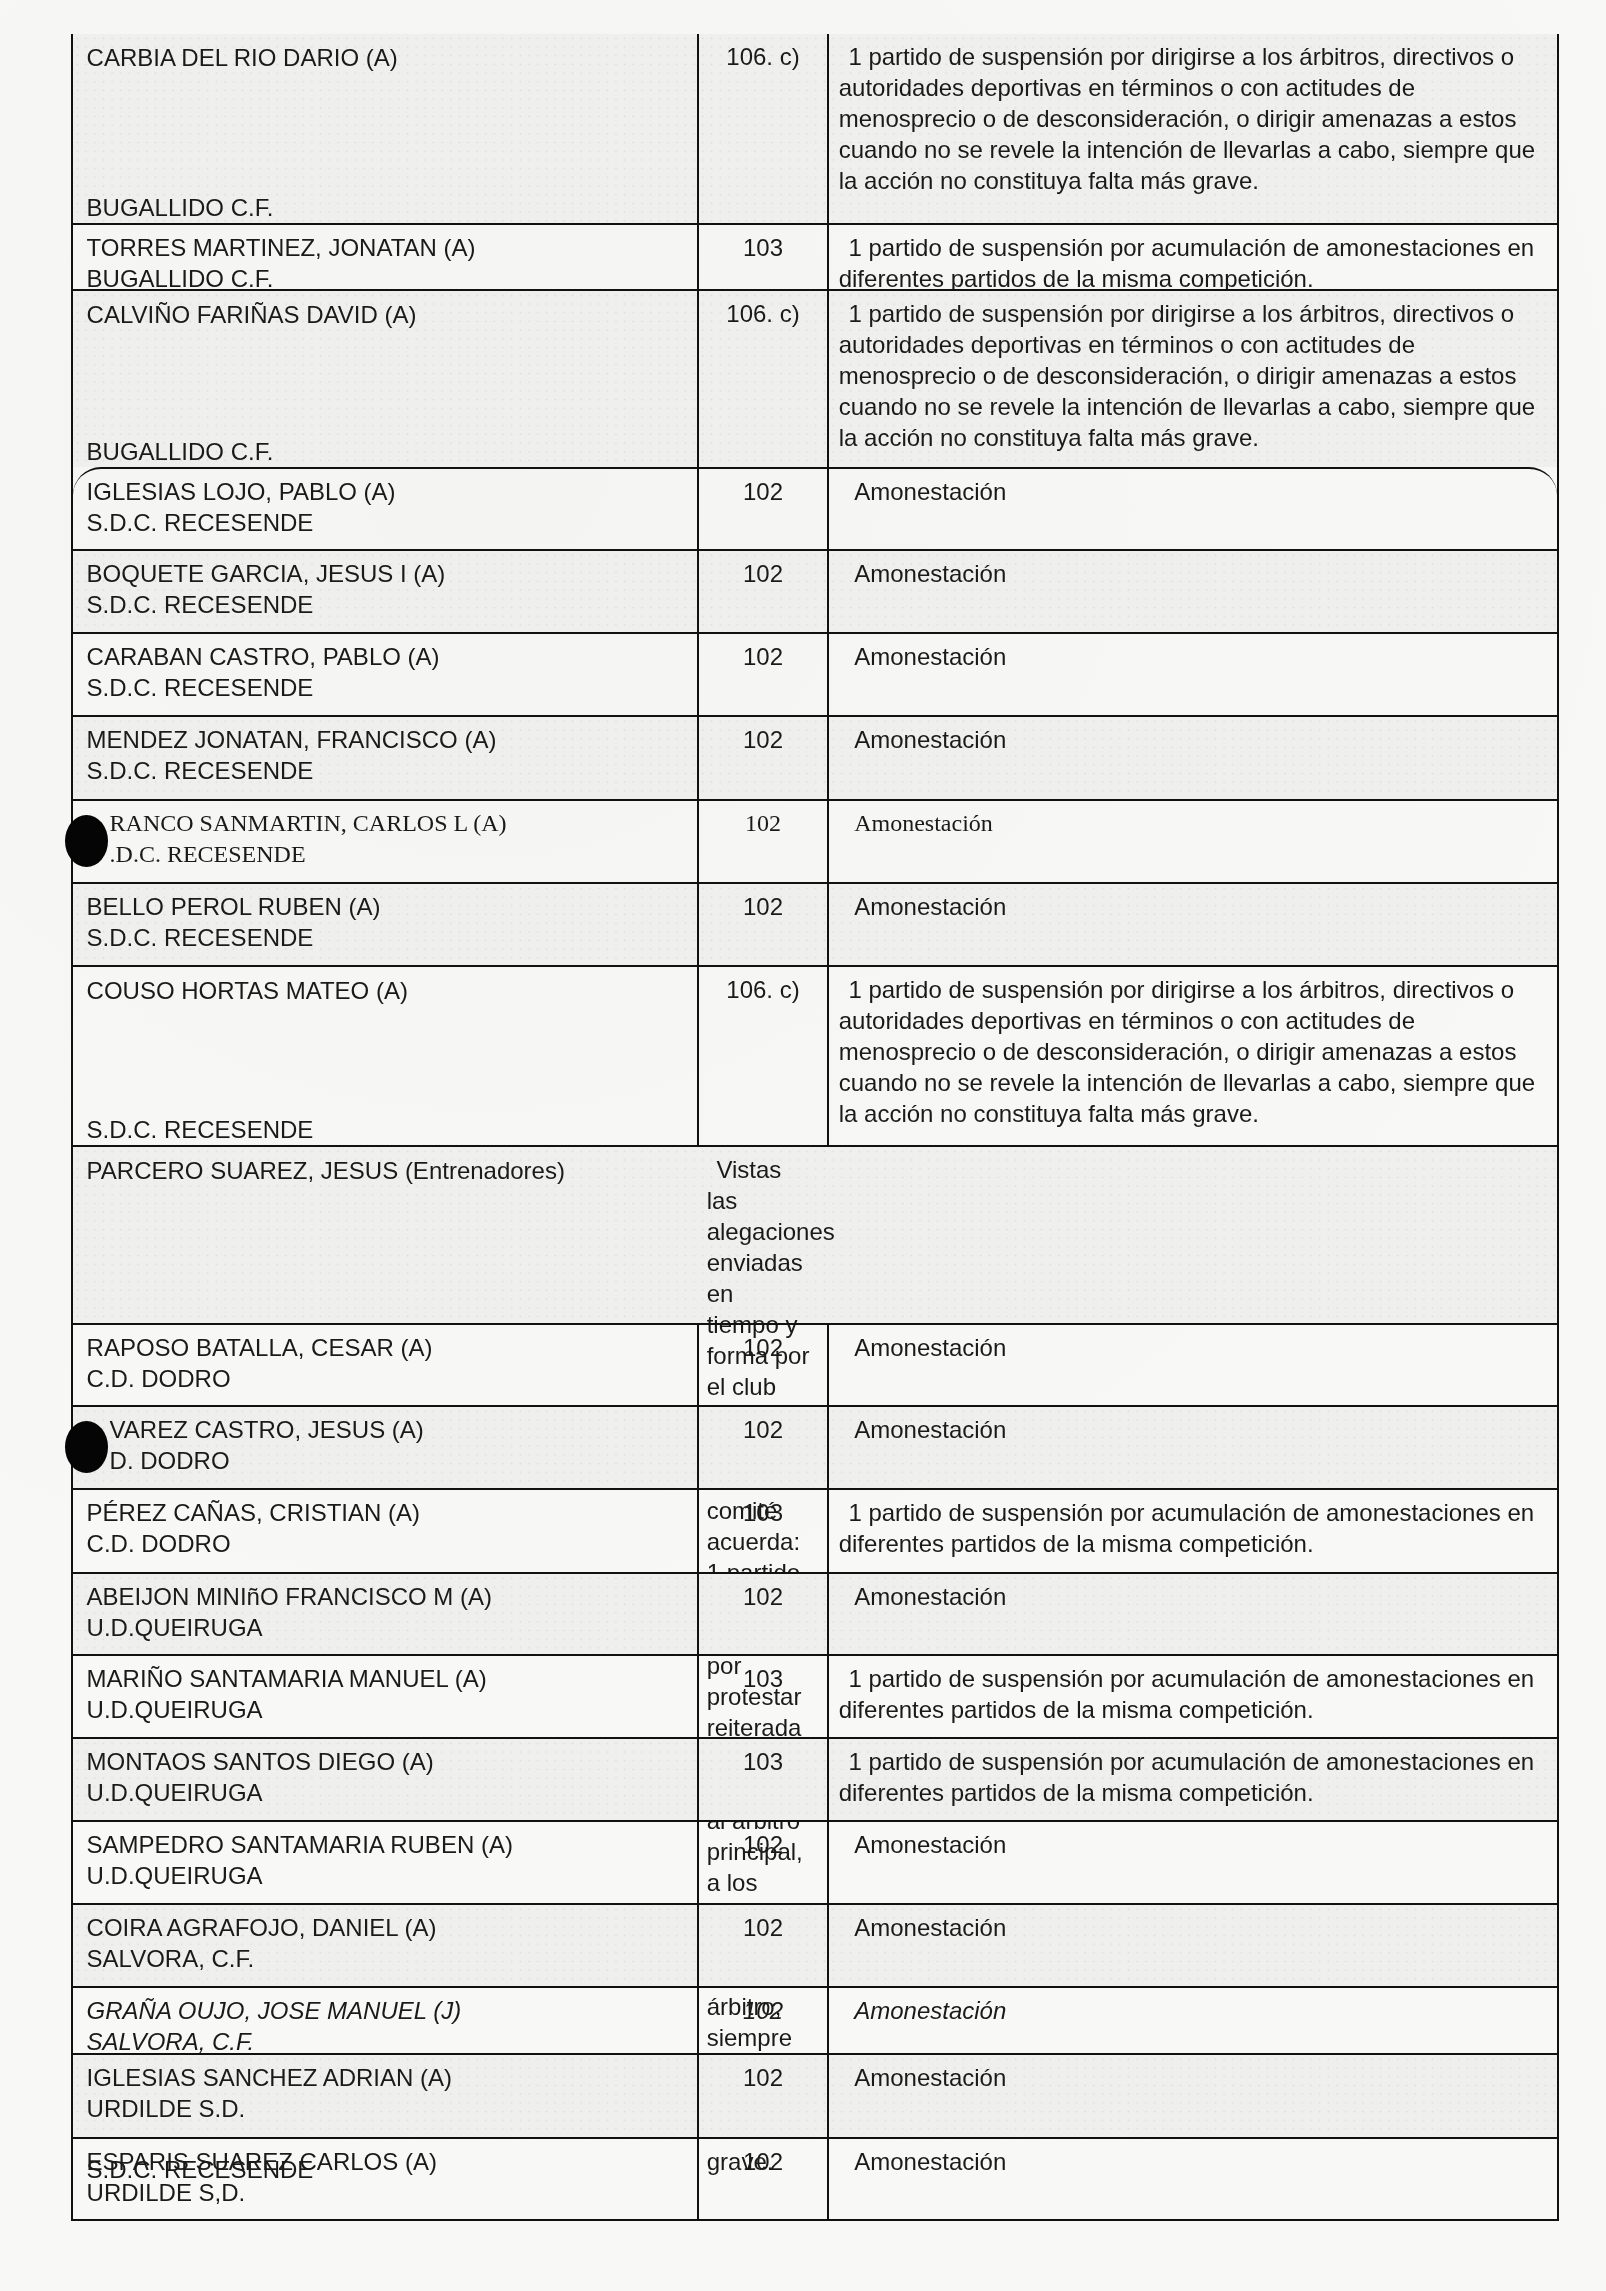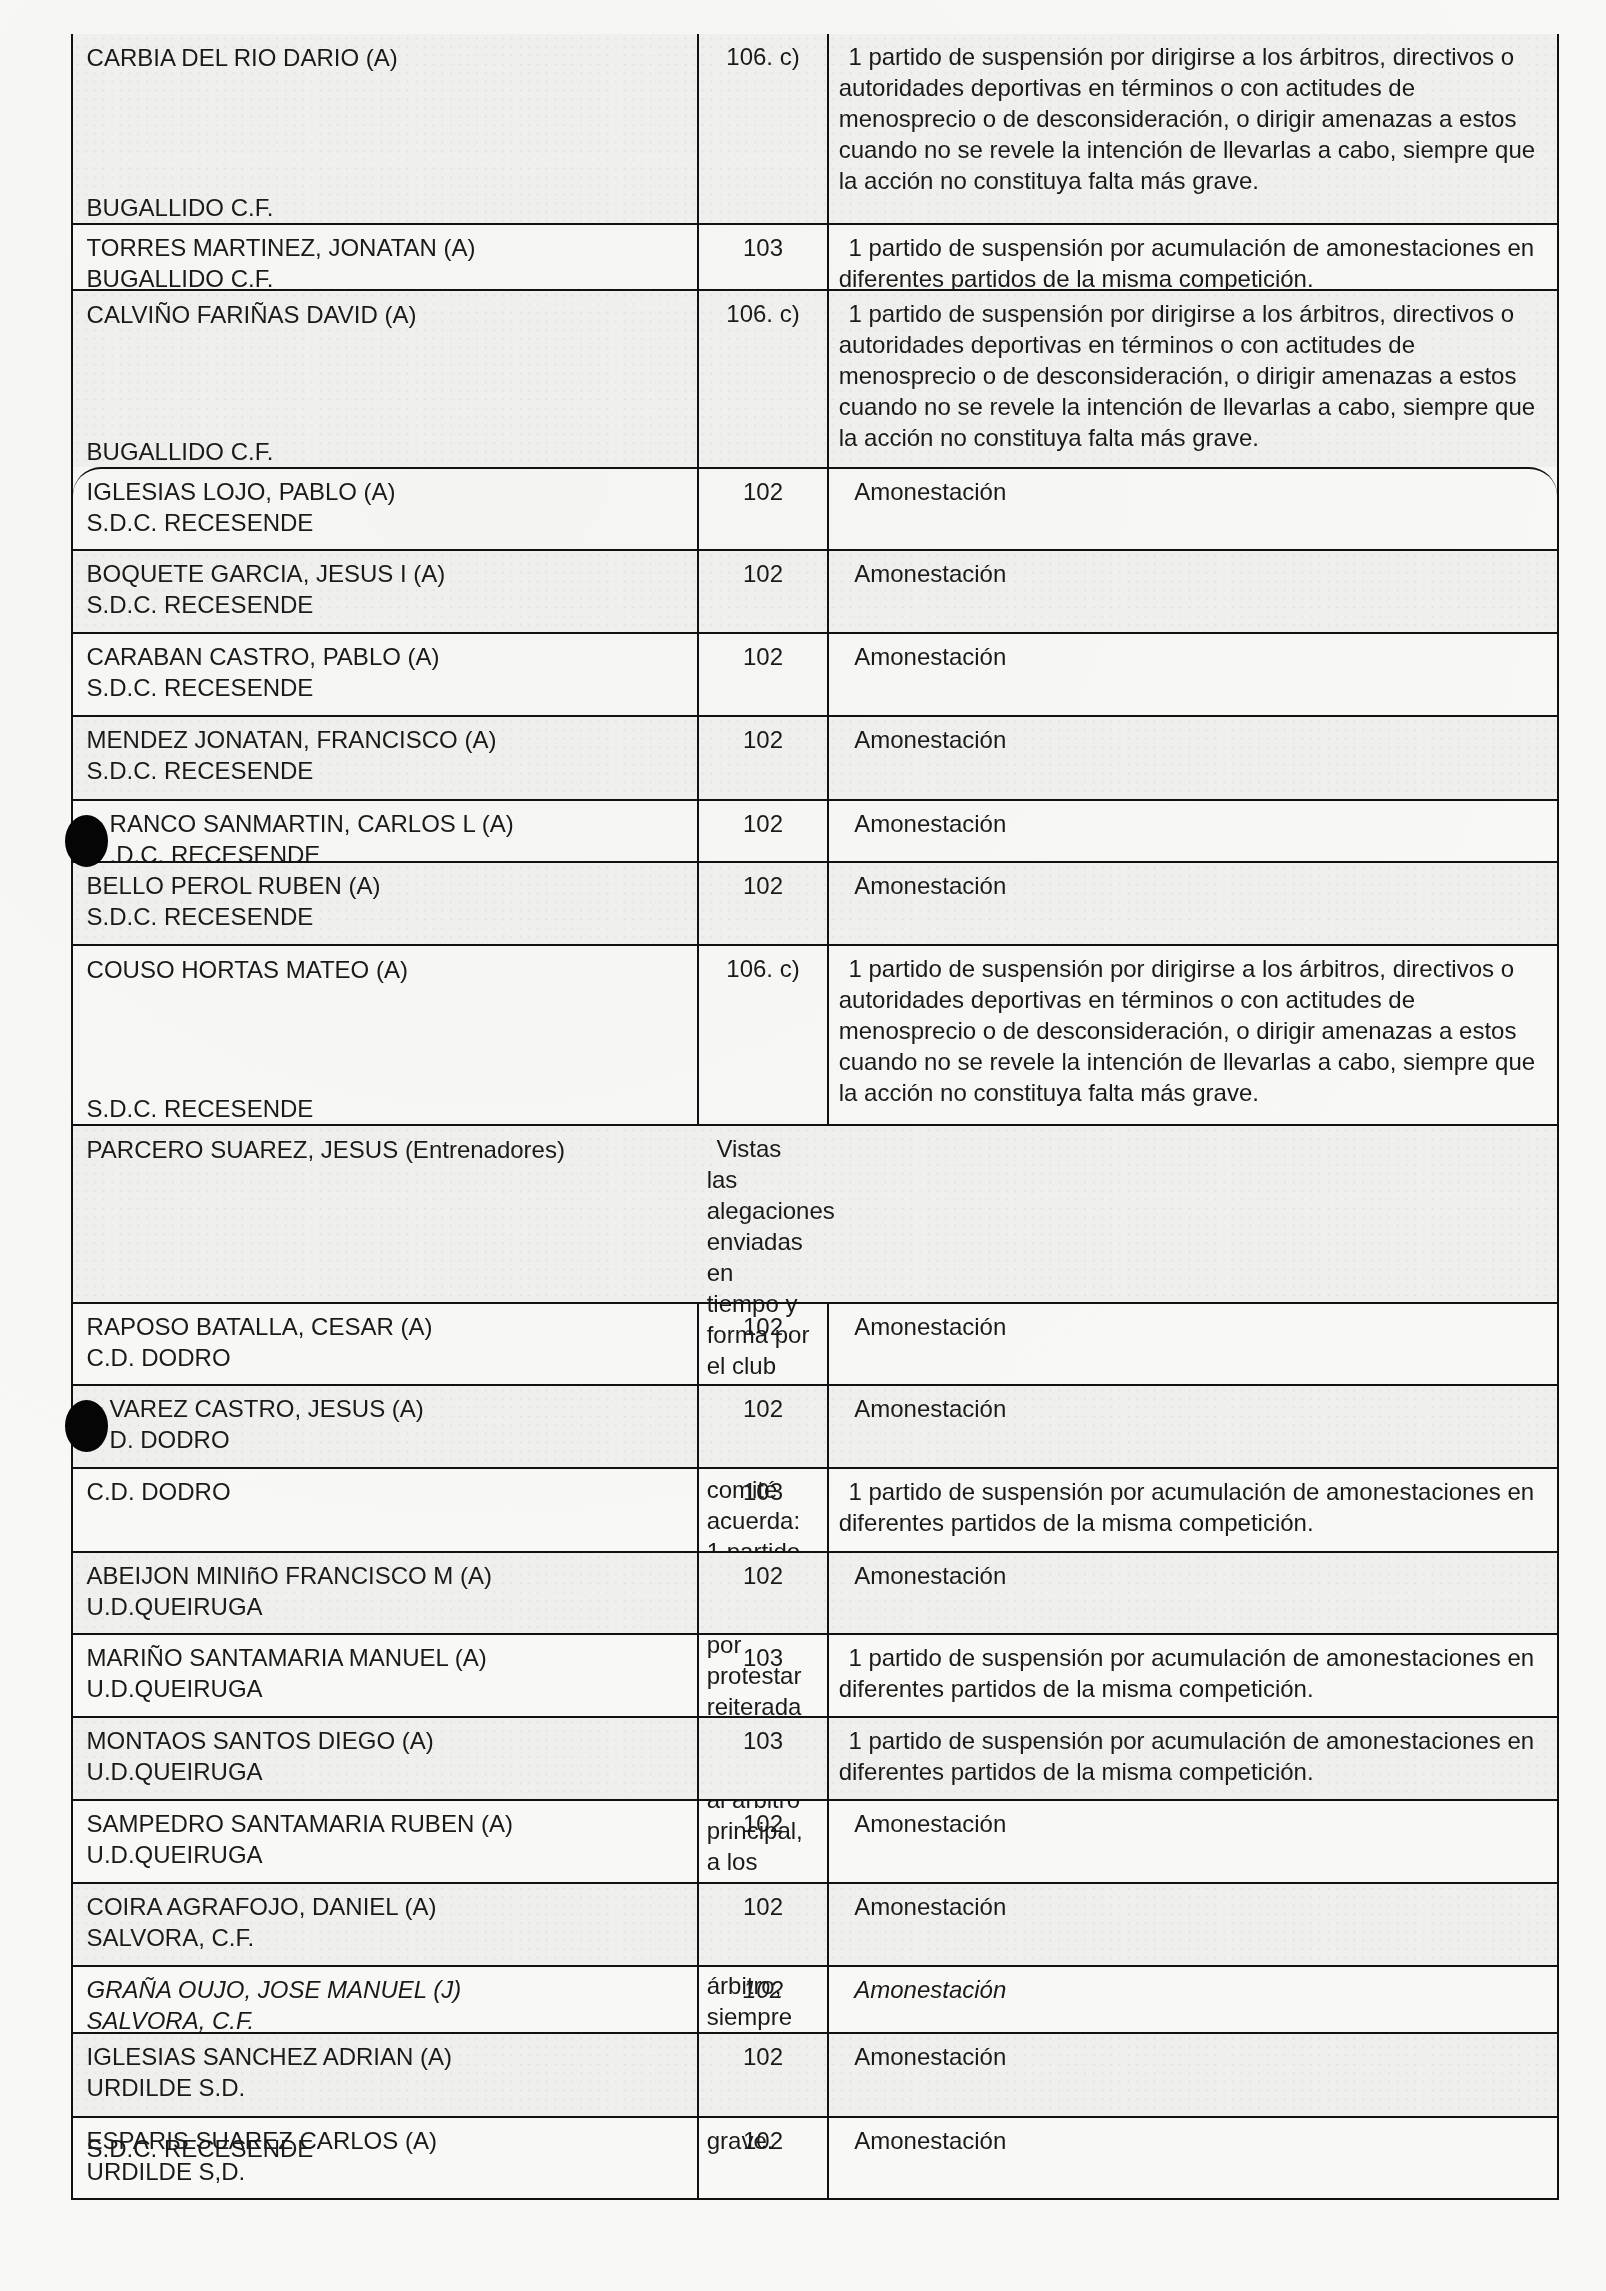--- a/index.html
+++ b/index.html
@@ -120,21 +120,21 @@
       <div class="row shaded small" style="height: 84px;">
         <div class="cell cell-name">
           <span class="name-line">MENDEZ JONATAN, FRANCISCO (A)</span>
           <span class="club-line">S.D.C. RECESENDE</span>
         </div>
         <div class="cell cell-art">102</div>
         <div class="cell cell-desc short">
           <span class="text">Amonestación</span>
         </div>
       </div>
-      <div class="row small" style="height: 62px;">
+      <div class="row small" style="height: 83px; font-family: Liberation Serif, serif;">
         <div class="cell cell-name">
           <span class="name-line" style="padding-left: 23px;">RANCO SANMARTIN, CARLOS L (A)</span>
           <span class="club-line" style="padding-left: 23px;">.D.C. RECESENDE</span>
         </div>
         <div class="cell cell-art">102</div>
         <div class="cell cell-desc short">
           <span class="text">Amonestación</span>
         </div>
         <div class="redact" style="top: 13.6px;"></div>
       </div>
@@ -183,20 +183,21 @@
           <span class="club-line" style="padding-left: 23px;">D. DODRO</span>
         </div>
         <div class="cell cell-art">102</div>
         <div class="cell cell-desc short">
           <span class="text">Amonestación</span>
         </div>
         <div class="redact" style="top: 13.6px;"></div>
       </div>
       <div class="row small" style="height: 84px;">
         <div class="cell cell-name">
+          <span class="name-line">PÉREZ CAÑAS, CRISTIAN (A)</span>
           <span class="club-line">C.D. DODRO</span>
         </div>
         <div class="cell cell-art">103</div>
         <div class="cell cell-desc">
           <span class="text">1 partido de suspensión por acumulación de amonestaciones en diferentes partidos de la misma competición.</span>
         </div>
       </div>
       <div class="row shaded small" style="height: 82px;">
         <div class="cell cell-name">
           <span class="name-line">ABEIJON MINIñO FRANCISCO M (A)</span>

